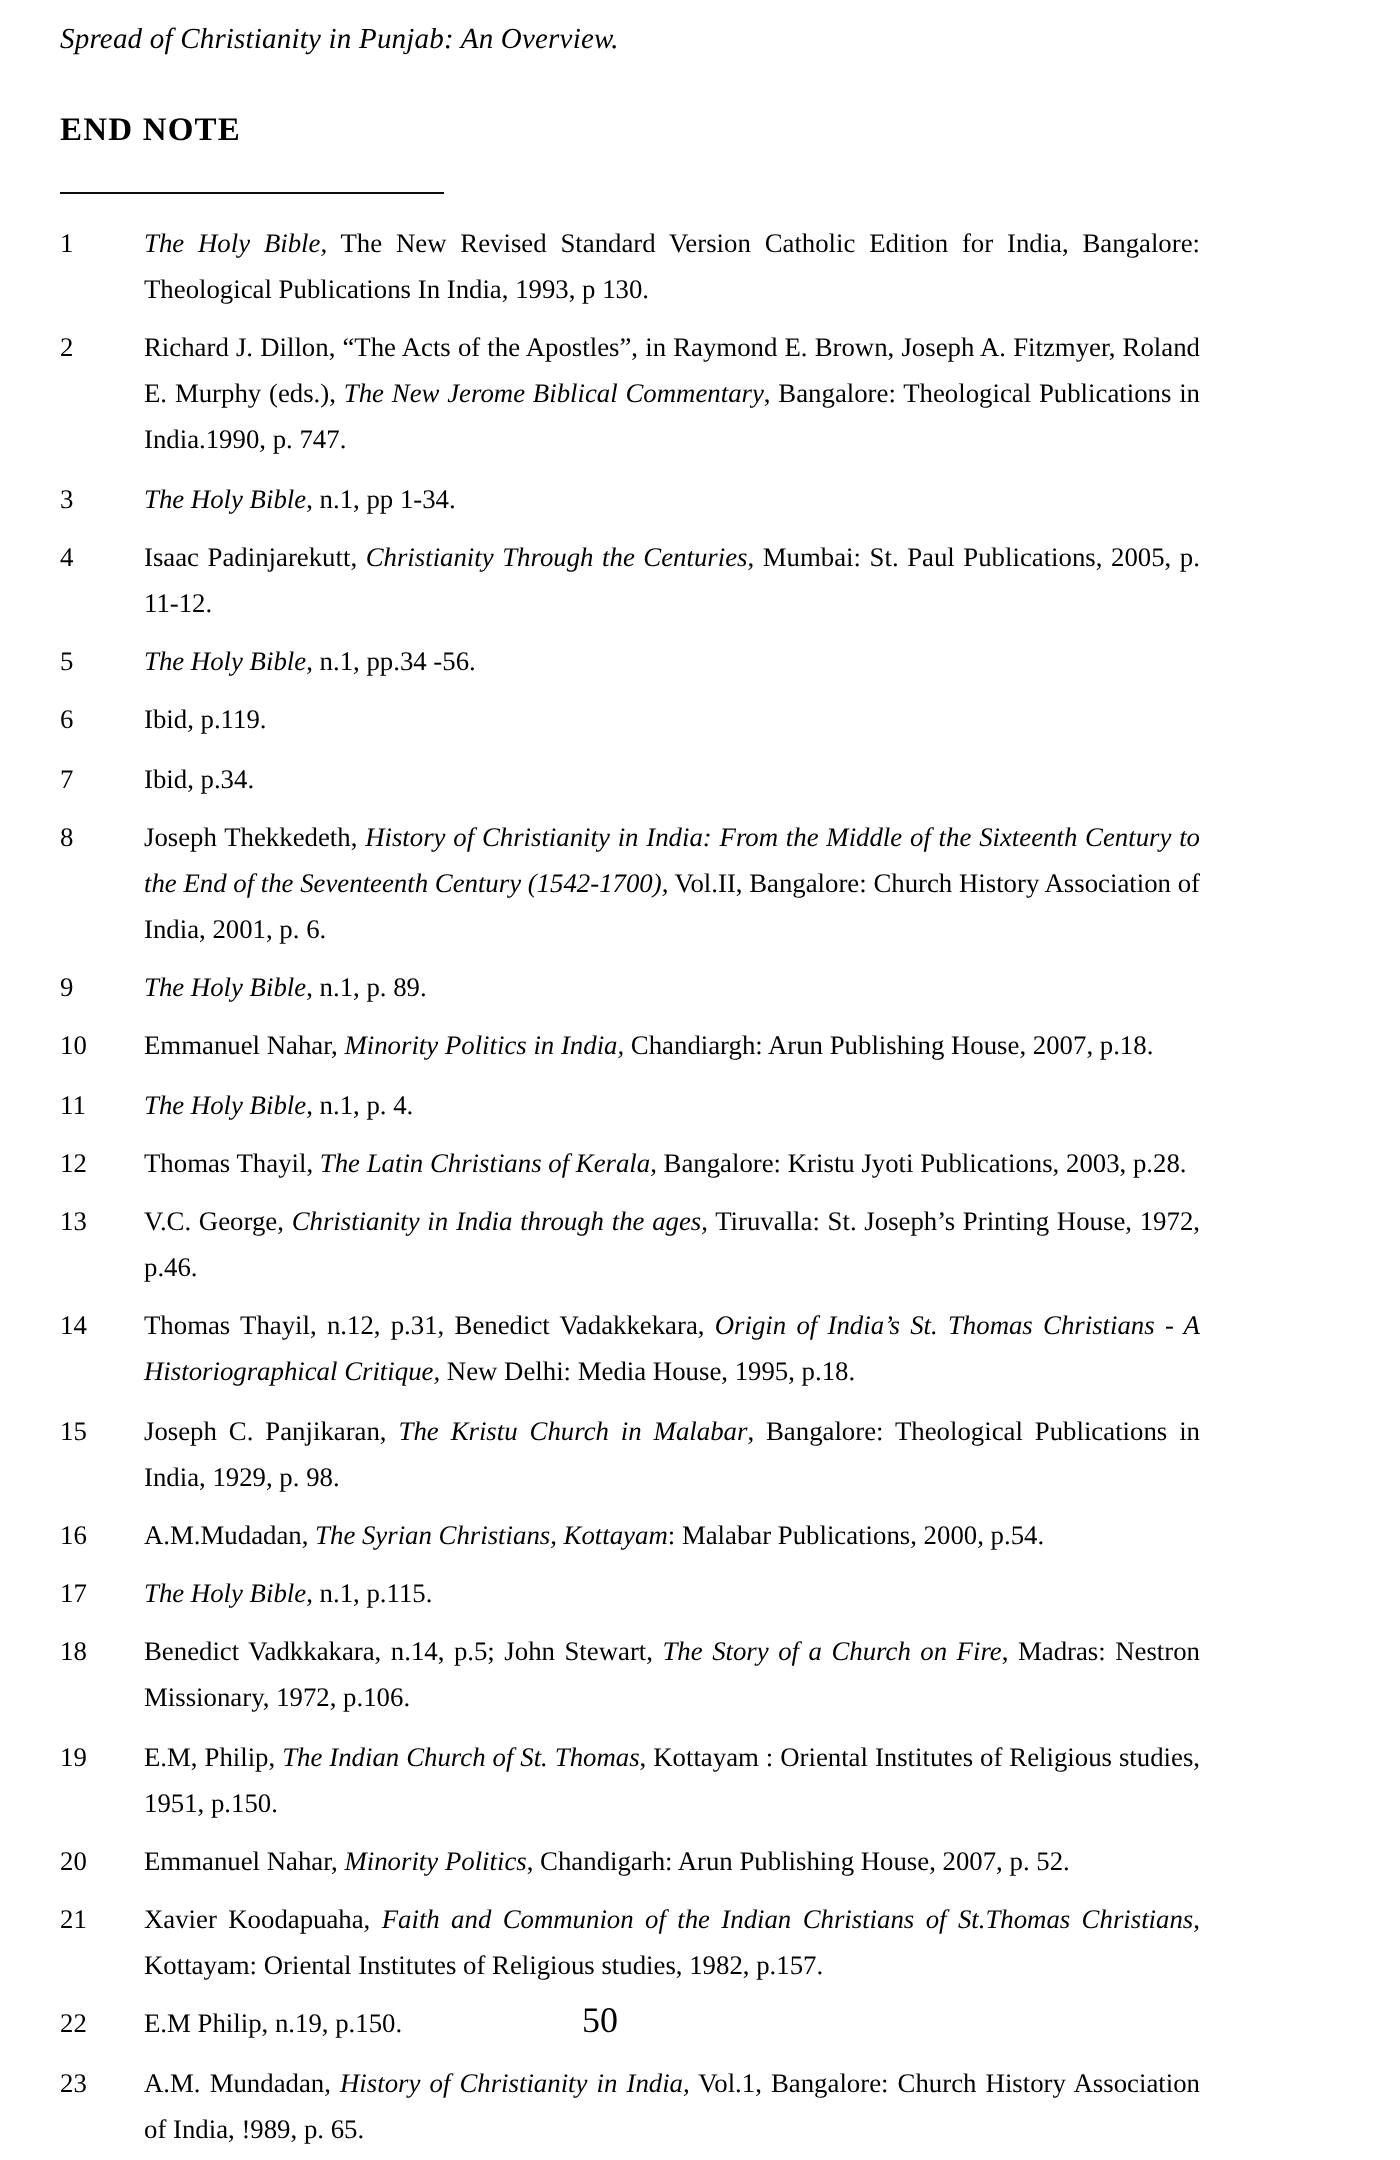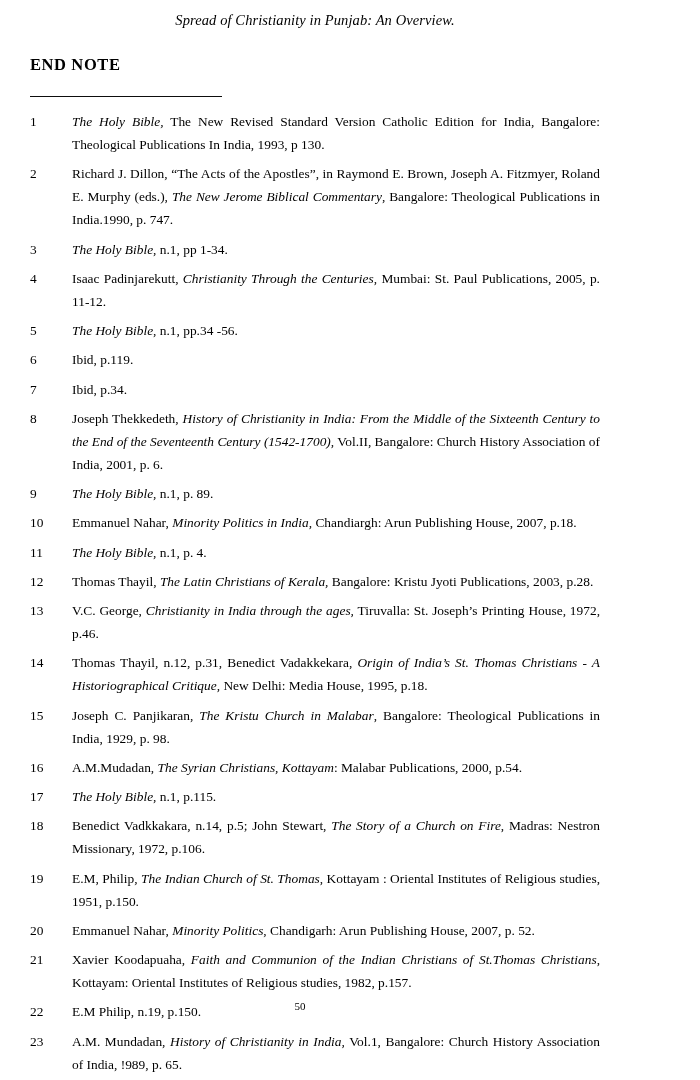--- a/index.html
+++ b/index.html
@@ -21,21 +21,21 @@
     height: 1080px;
     box-sizing: border-box;
   }
 
   
   .running-header {
     position: absolute;
     top: 12px;
     left: 30px;
     width: 570px;
-    text-align: center;
+    text-align: left;
     font-style: italic;
     font-size: 14.5px;
     line-height: 1.2;
     letter-spacing: 0.1px;
   }
 
   
   .section-heading {
     position: absolute;
     top: 44px;
@@ -88,21 +88,21 @@
     margin-top: 31px;
   }
 
   
   .folio {
     position: absolute;
     top: 1000px;
     left: 0;
     width: 600px;
     text-align: center;
-    font-size: 11px;
+    font-size: 18px;
   }
 </style>
 </head>
 <body>
 
 <div class="page">
 
   <div class="running-header">Spread of Christianity in Punjab: An Overview.</div>
 
   <h1 class="section-heading">END NOTE</h1>

